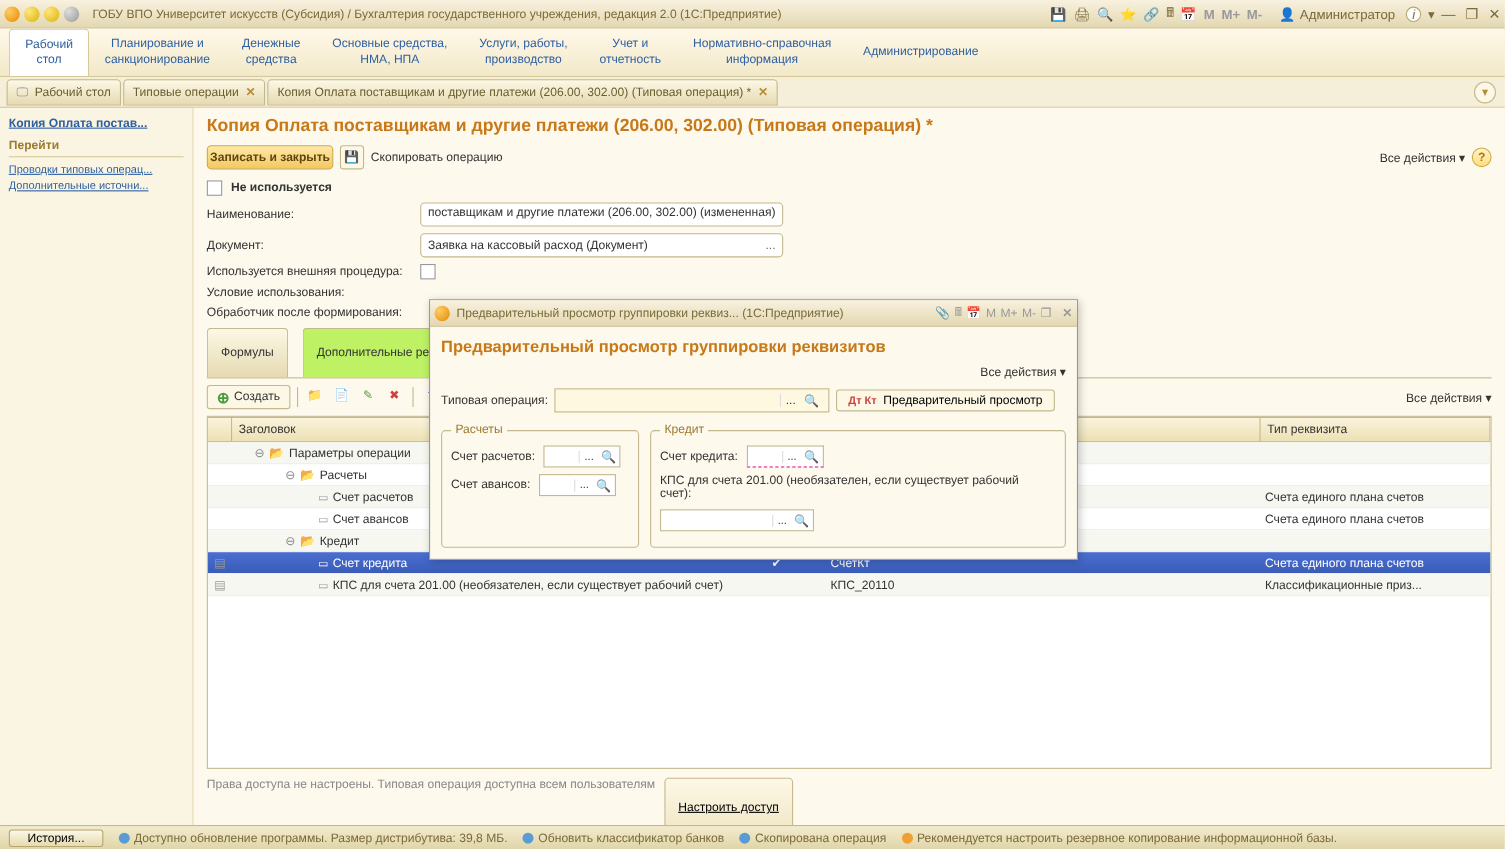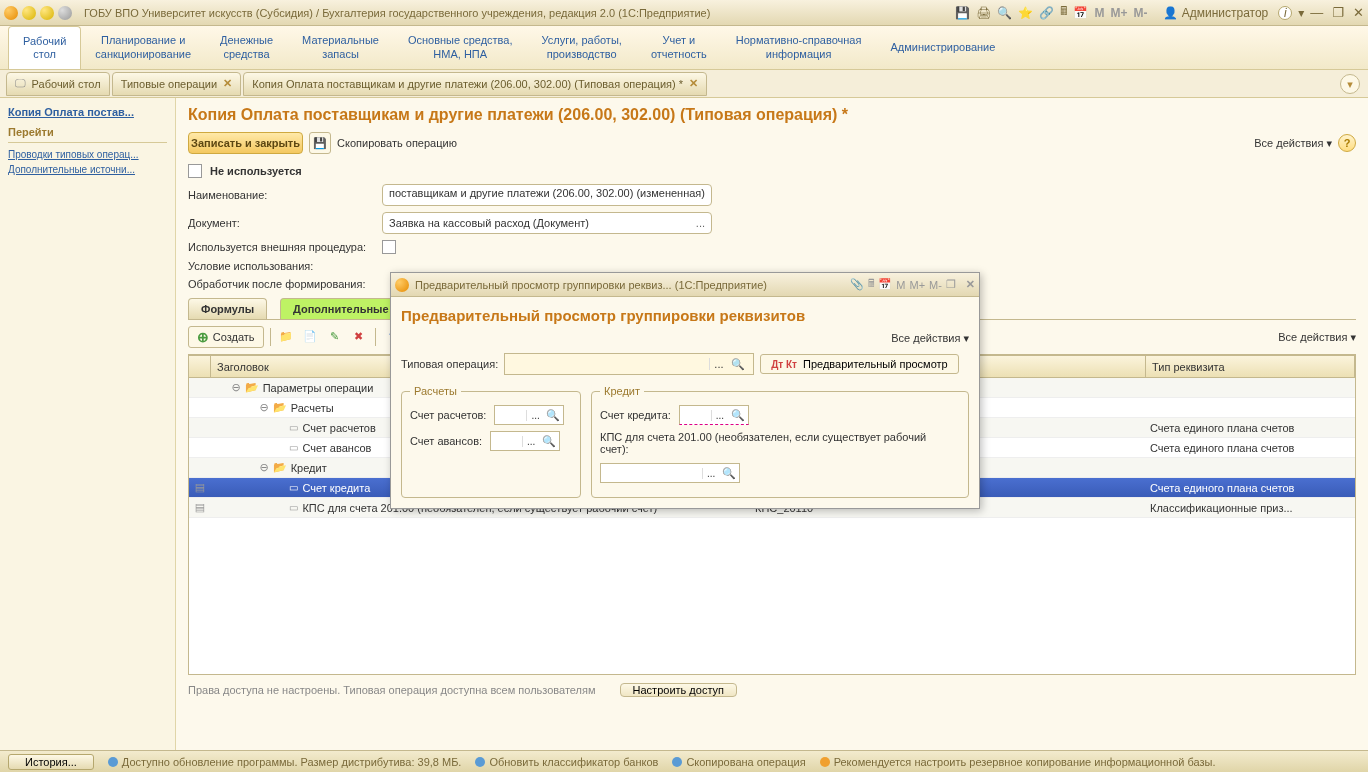--- a/index.html
+++ b/index.html
@@ -54,21 +54,21 @@
 .form-row { display: flex; align-items: center; margin-bottom: 6px; gap: 8px; }
 .form-row label { width: 186px; color: #333; }
 .form-row .check { width: 14px; height: 14px; border: 1px solid #999; background: #fff; }
 .form-row .chk-label { font-weight: bold; }
 .text-input { border: 1px solid #c4b88e; border-radius: 4px; padding: 2px 6px; height: 22px; background: #fff; }
 .text-input.wide { width: 330px; }
 .text-input.sel { display: inline-flex; align-items: center; justify-content: space-between; }
 .text-input.sel .dots { margin-left: auto; color: #666; cursor: pointer; }
 
 .sub-tabs { display: flex; border-bottom: 1px solid #c4b88e; margin-top: 8px; }
-.sub-tab { padding: 4px 12px; border: 1px solid #c4b88e; border-bottom: none; border-radius: 4px 4px 0 0; background: linear-gradient(to bottom, #fdf8e6, #e5dab1); margin-right: 2px; cursor: pointer; color: #333; font-weight: bold; }
+.sub-tab { padding: 16px 12px; border: 1px solid #c4b88e; border-bottom: none; border-radius: 4px 4px 0 0; background: linear-gradient(to bottom, #fdf8e6, #e5dab1); margin-right: 2px; cursor: pointer; color: #333; }
 .sub-tab.active { background: #bef264; margin-left: 11px; }
 
 .sub-toolbar { display: flex; align-items: center; gap: 4px; padding: 6px 0; border-bottom: 1px solid #c4b88e; }
 .sub-toolbar .create-btn { display: inline-flex; align-items: center; gap: 4px; border: 1px solid #c4b88e; border-radius: 3px; padding: 2px 8px; background: #fdf8e6; cursor: pointer; }
 .sub-toolbar .create-btn .plus { color: #4a9b3f; font-weight: bold; font-size: 14px; }
 .sub-toolbar .ico { width: 20px; height: 20px; text-align: center; line-height: 18px; cursor: pointer; color: #666; }
 .sub-toolbar .sep-v { width: 1px; height: 18px; background: #c4b88e; margin: 0 2px; }
 .sub-toolbar .right { margin-left: auto; }
 
 .tree-table { border: 1px solid #c4b88e; background: #fff; height: 320px; overflow: auto; position: relative; }
@@ -87,22 +87,22 @@
 .tree-row .cell-id { width: 395px; padding-left: 4px; }
 .tree-row .cell-type { flex: 1; padding-left: 4px; }
 .tree-row.selected { background: linear-gradient(to bottom, #4a6fd0, #3a5cb8); color: #fff; }
 .folder { color: #e6b84c; }
 .expander { color: #888; cursor: pointer; width: 10px; display: inline-block; text-align: center; }
 .node-icon { color: #999; font-size: 10px; }
 .indent-1 { padding-left: 20px !important; }
 .indent-2 { padding-left: 48px !important; }
 .indent-3 { padding-left: 78px !important; }
 
-.access-bar { padding: 8px 0; display: flex; align-items: center; gap: 24px; color: #888; }
-.btn-outline { border: 1px solid #c4b88e; border-radius: 4px; padding: 0 12px; background: linear-gradient(to bottom, #fdf8e6, #f0e6c4); cursor: pointer; }
+.access-bar { padding: 8px 0; display: flex; align-items: flex-start; gap: 8px; color: #888; }
+.btn-outline { border: 1px solid #c4b88e; border-radius: 4px; padding: 20px 12px; background: linear-gradient(to bottom, #fdf8e6, #f0e6c4); cursor: pointer; text-decoration: underline; }
 
 
 .status-bar { position: absolute; bottom: 0; left: 0; right: 0; height: 22px; background: linear-gradient(to bottom, #f3ebce, #e0d5a8); border-top: 1px solid #c4b88e; display: flex; align-items: center; padding: 0 8px; gap: 14px; color: #7a6a3a; font-size: 10px; }
 .status-bar .status-btn { border: 1px solid #b5a76e; border-radius: 3px; padding: 1px 16px; background: linear-gradient(to bottom, #fdf8e6, #e5dab1); cursor: pointer; }
 .status-bar .sitem { display: flex; align-items: center; gap: 4px; }
 .status-bar .bullet { width: 10px; height: 10px; border-radius: 50%; display: inline-block; }
 .b-info { background: #5a9bd5; }
 .b-warn { background: #f0a030; }
 
 
@@ -181,24 +181,20 @@
     </div>
   <div class="nav-item">
       <span>Планирование и</span>
       <span>санкционирование</span>
     </div>
   <div class="nav-item">
       <span>Денежные</span>
       <span>средства</span>
     </div>
   <div class="nav-item">
-      <span>Материальные</span>
-      <span>запасы</span>
-    </div>
-  <div class="nav-item">
       <span>Основные средства,</span>
       <span>НМА, НПА</span>
     </div>
   <div class="nav-item">
       <span>Услуги, работы,</span>
       <span>производство</span>
     </div>
   <div class="nav-item">
       <span>Учет и</span>
       <span>отчетность</span>

